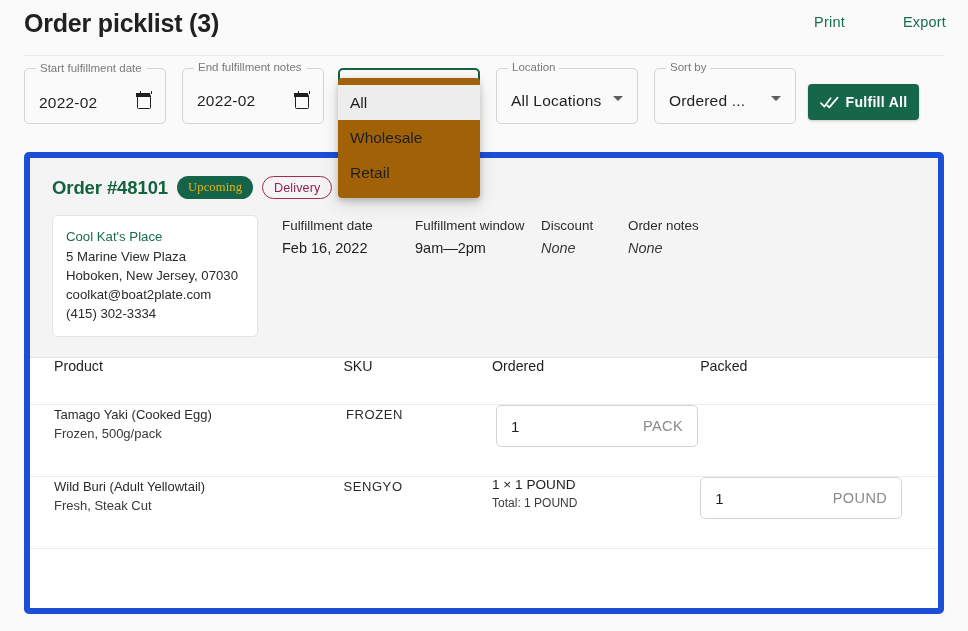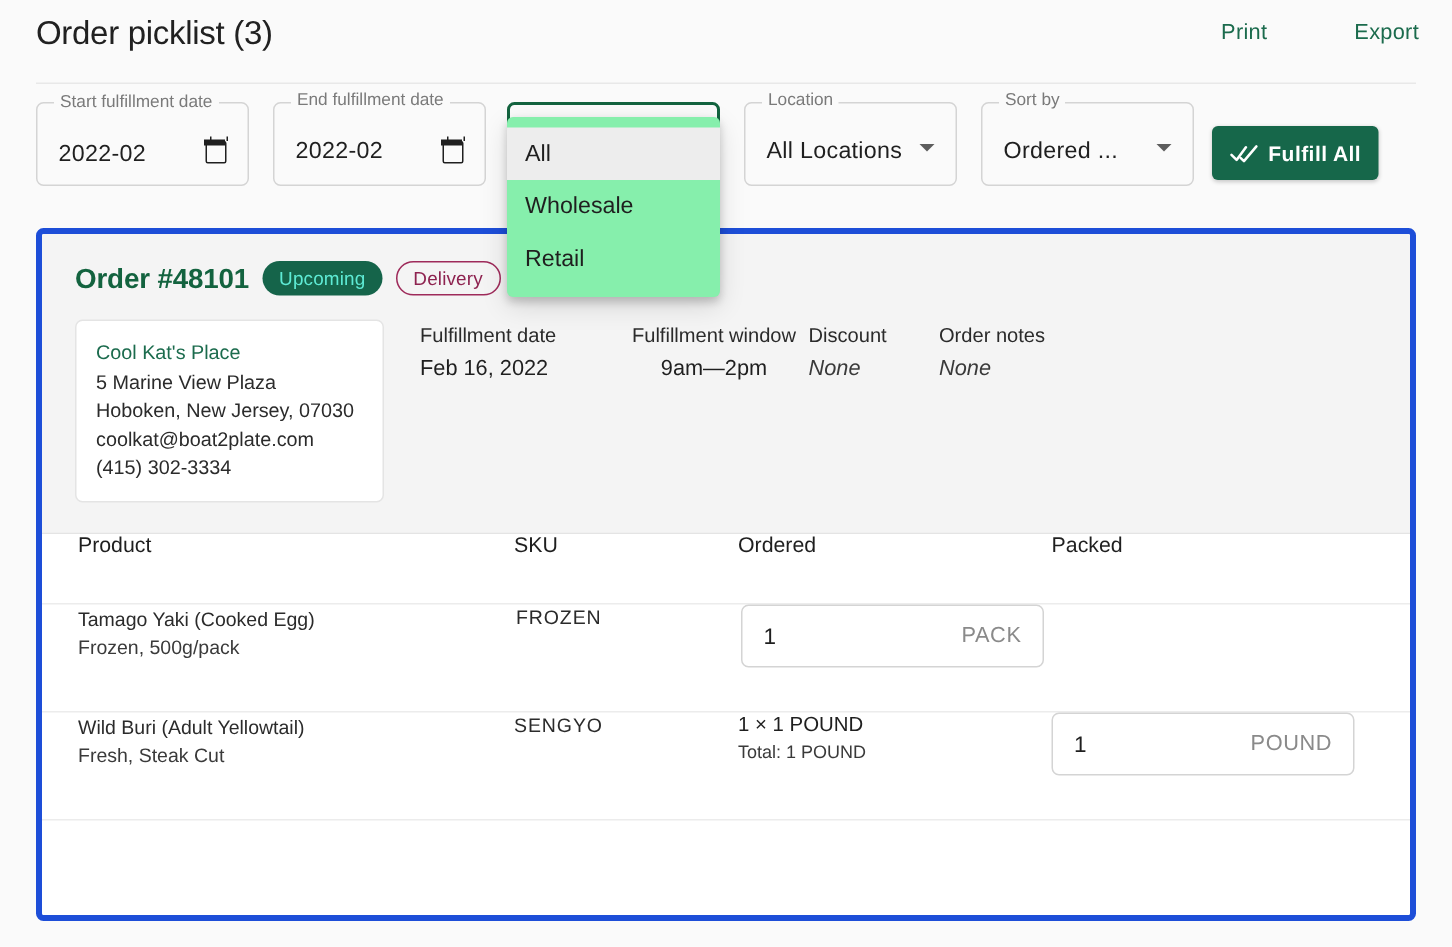--- a/index.html
+++ b/index.html
@@ -12,21 +12,21 @@
   }
   .page { position: relative; width: 968px; height: 631px; }
 
   
   .pagehead {
     position: absolute; left: 0; top: 0; width: 968px; height: 48px;
     display: flex; align-items: center;
   }
   .pagetitle {
     position: absolute; left: 24px; top: 9px;
-    font-size: 22px; font-weight: normal; letter-spacing: -0.2px; color: #212121;
+    font-size: 25px; font-weight: bold; letter-spacing: -0.2px; color: #212121;
   }
   .headlinks { position: absolute; right: 22px; top: 14px; display: flex; gap: 58px; }
   .headlink {
     color: #1b6b4d; font-size: 14.5px; letter-spacing: .2px; cursor: pointer;
     background: none; border: none; font-family: inherit;
   }
   .hr {
     position: absolute; left: 24px; top: 55px; width: 920px;
     border-top: 1px solid #e8e8e8;
   }
@@ -69,52 +69,52 @@
     border-right: 5px solid transparent; border-top: 5px solid #5d5d5d;
   }
 
   
   .field.focused { border: 2px solid #13633f; }
   .field.focused .legend { color: #13633f; margin-top: 32px; }
 
   
   .menu {
     position: absolute; left: 338px; top: 78px; width: 142px;
-    background: #86efac; border-radius: 4px;
+    background: #a16207; border-radius: 4px;
     box-shadow: 0 3px 6px rgba(0,0,0,.18), 0 6px 18px rgba(0,0,0,.13);
     padding: 7px 0 8px; z-index: 40;
   }
   .mitem {
     height: 35px; line-height: 35px; padding: 0 0 0 12px;
     font-size: 15.5px; color: #1f1f1f; cursor: pointer;
   }
   .mitem.sel { background: #ededed; }
 
   .btn-fulfill {
     position: absolute; left: 808px; top: 84px; width: 111px; height: 36px;
     background: #16674a; color: #fff; border: none; border-radius: 4px;
     font-family: inherit; font-size: 14px; font-weight: bold; letter-spacing: .3px;
     display: flex; align-items: center; justify-content: center; gap: 7px;
     cursor: pointer; box-shadow: 0 1px 3px rgba(0,0,0,.2);
   }
 
   
   .card {
     position: absolute; left: 24px; top: 152px; width: 920px; height: 462px;
-    border: 4px solid #1d4ed8; border-radius: 5px; overflow: hidden;
+    border: 6px solid #1d4ed8; border-radius: 5px; overflow: hidden;
     background: #fff;
   }
   .card-top { background: #f4f4f4; padding: 18px 22px 20px; }
   .otitle-row { display: flex; align-items: center; gap: 9px; }
   .otitle { font-size: 18.5px; font-weight: bold; color: #13633f; letter-spacing: -.1px; }
   .chip {
     height: 23px; padding: 0 11px; border-radius: 12px; font-size: 12.6px;
     display: inline-flex; align-items: center; letter-spacing: .1px;
   }
-  .chip.filled { background: #15644a; color: #5eead4; }
+  .chip.filled { background: #15644a; color: #eab308; font-family: Liberation Serif, serif; }
   .chip.outline { border: 1px solid #9e2a5a; color: #8e2350; background: transparent; }
 
   .info-row { display: flex; margin-top: 16px; }
   .addr {
     width: 206px; background: #fff; border: 1px solid #e4e4e4; border-radius: 5px;
     padding: 11px 13px 13px; font-size: 13.2px; line-height: 19px; color: #2b2b2b;
   }
   .addr .name { color: #1b6b4d; margin-bottom: 1px; }
   .facts { display: flex; margin-left: 24px; padding-top: 3px; }
   .fact { margin-right: 0; }
@@ -188,21 +188,21 @@
 
   <div class="filters">
 
     <div class="field two-line" style="left:0; width:142px;">
       <span class="legend">Start fulfillment date</span>
       <span class="fval">2022-02</span>
       <span class="cal"></span>
     </div>
 
     <div class="field" style="left:158px; width:142px;">
-      <span class="legend">End fulfillment date</span>
+      <span class="legend">End fulfillment notes</span>
       <span class="fval">2022-02</span>
       <span class="cal"></span>
     </div>
 
     <div class="field focused" style="left:314px; width:142px;">
       <span class="legend">Audience</span>
     </div>
 
     <div class="field" style="left:472px; width:142px;">
       <span class="legend">Location</span>
@@ -247,21 +247,21 @@
           <div>Hoboken, New Jersey, 07030</div>
           <div>coolkat@boat2plate.com</div>
           <div>(415) 302-3334</div>
         </div>
 
         <div class="facts">
           <div class="fact" style="width:133px;">
             <div class="lbl">Fulfillment date</div>
             <div class="val">Feb 16, 2022</div>
           </div>
-          <div class="fact" style="width:126px;text-align:center;">
+          <div class="fact" style="width:126px;">
             <div class="lbl">Fulfillment window</div>
             <div class="val">9am—2pm</div>
           </div>
           <div class="fact" style="width:87px;">
             <div class="lbl">Discount</div>
             <div class="val none">None</div>
           </div>
           <div class="fact">
             <div class="lbl">Order notes</div>
             <div class="val none">None</div>

